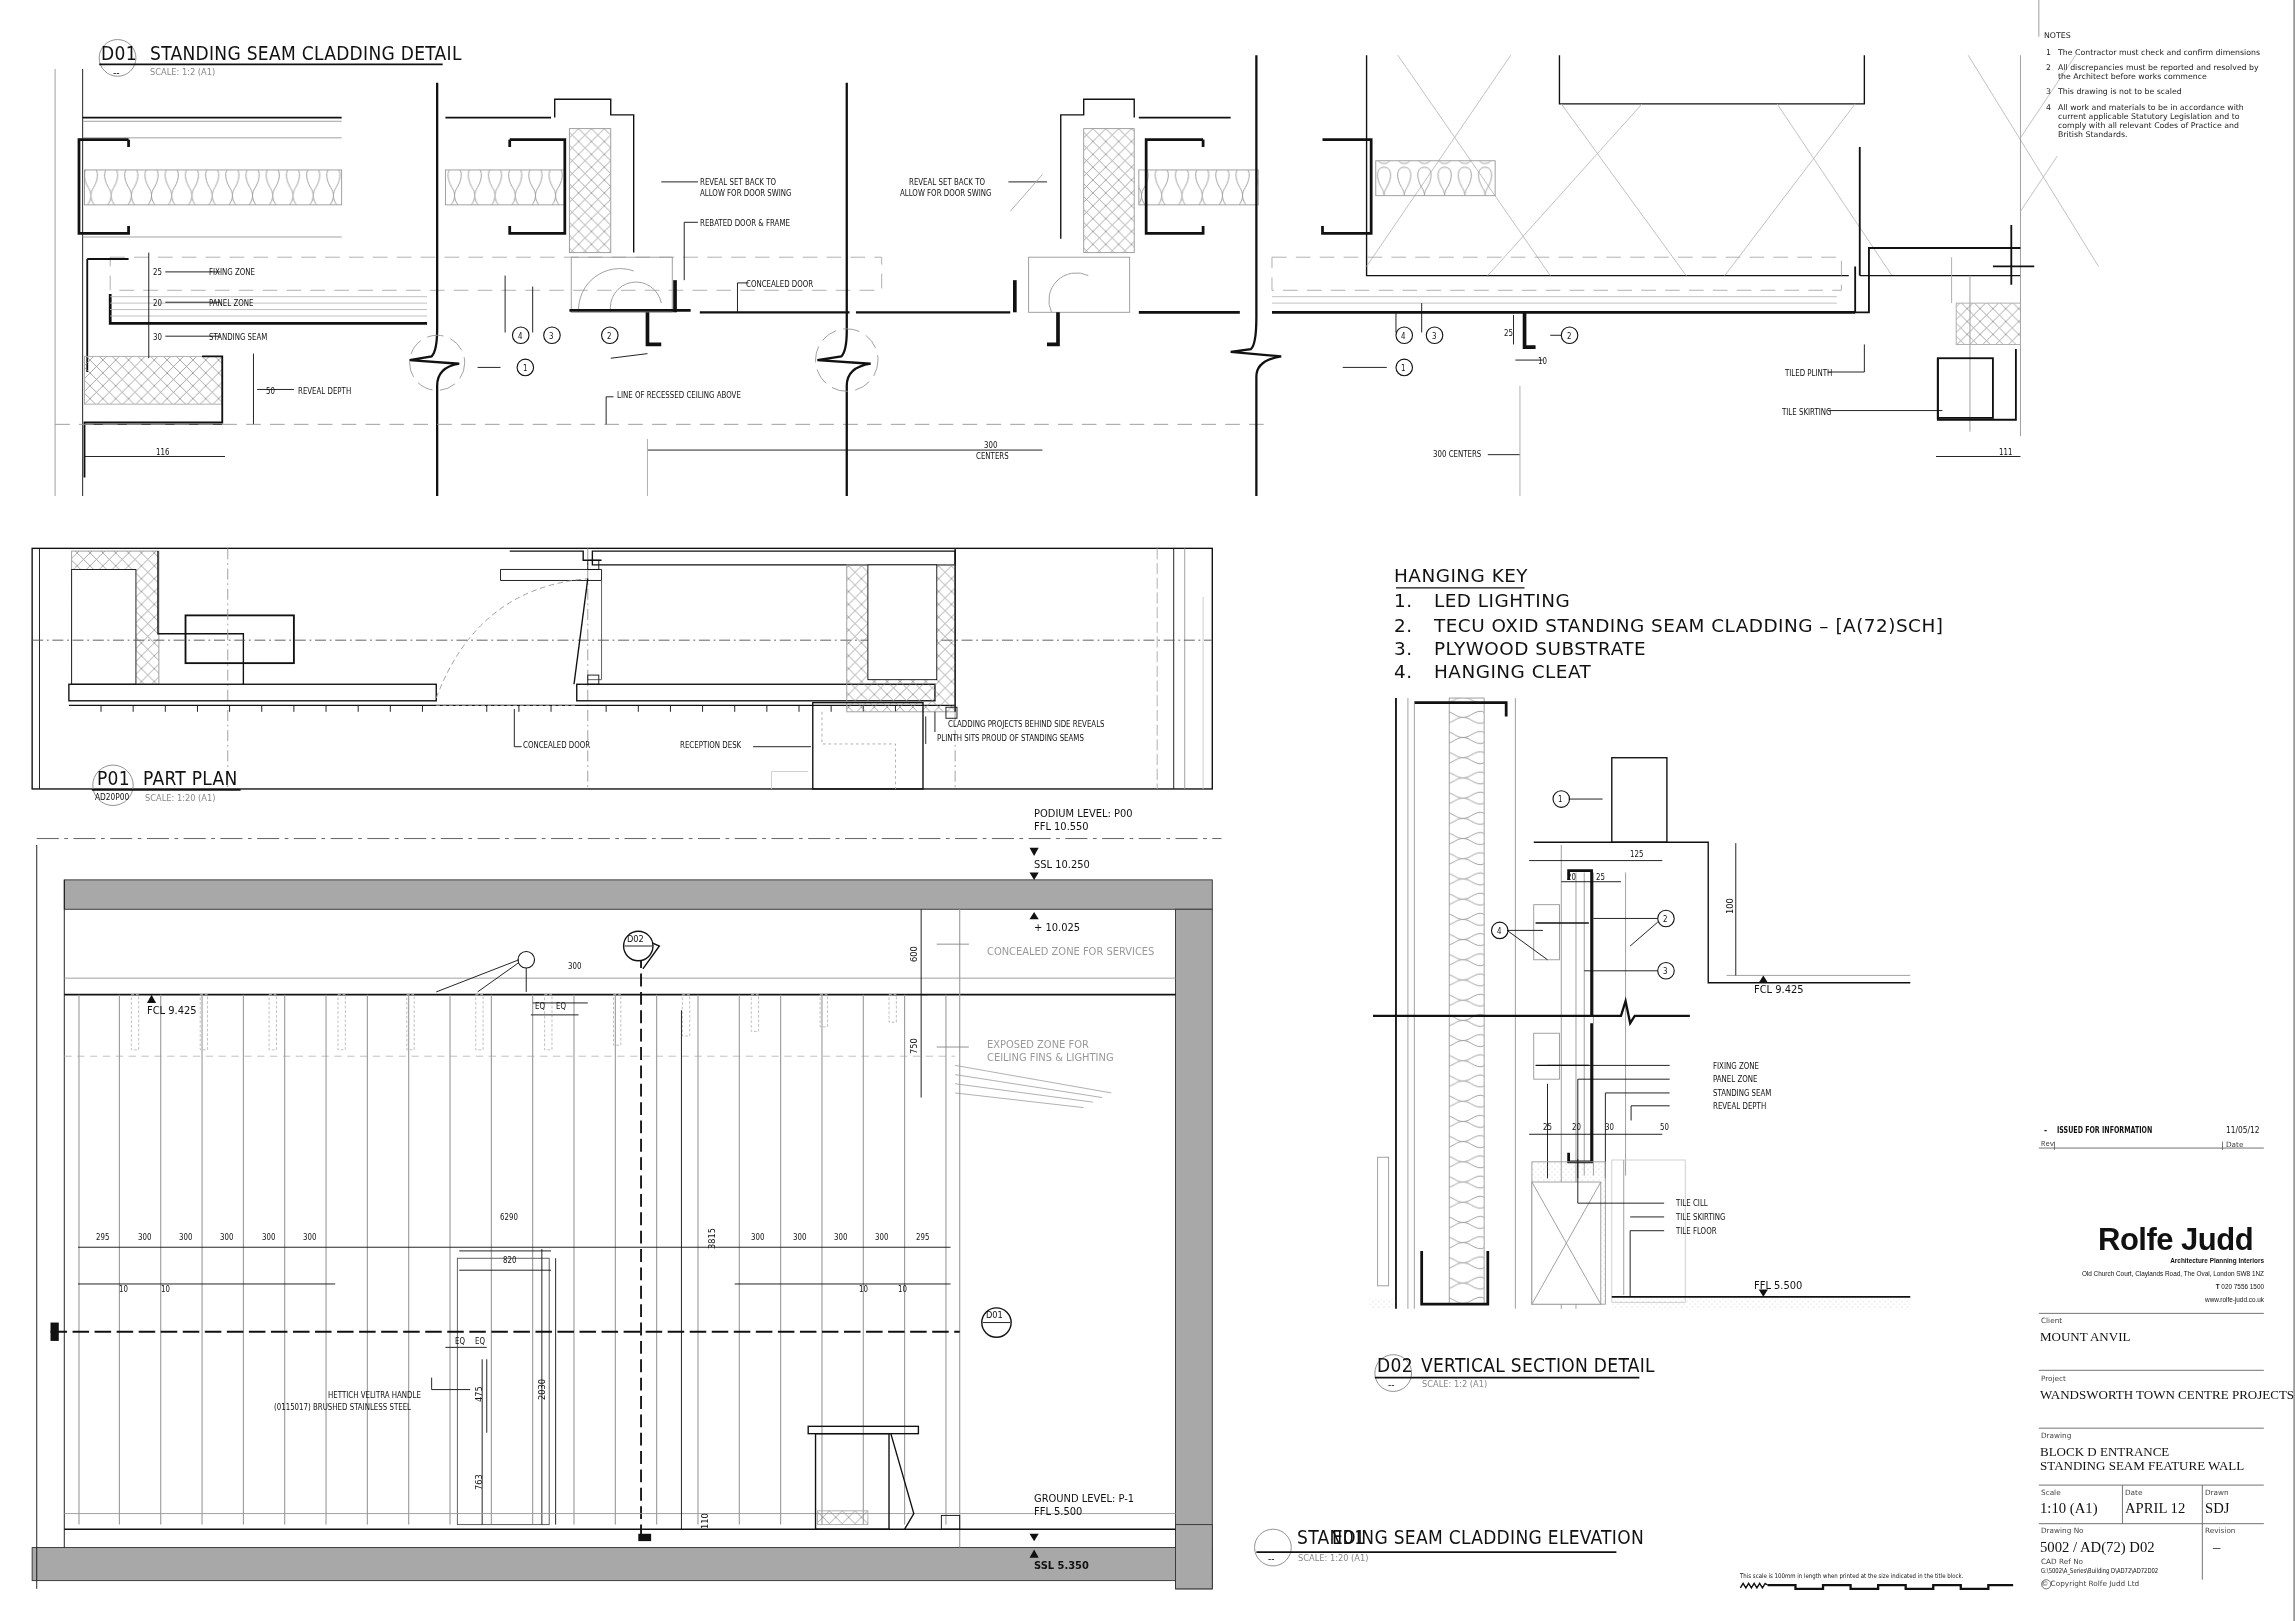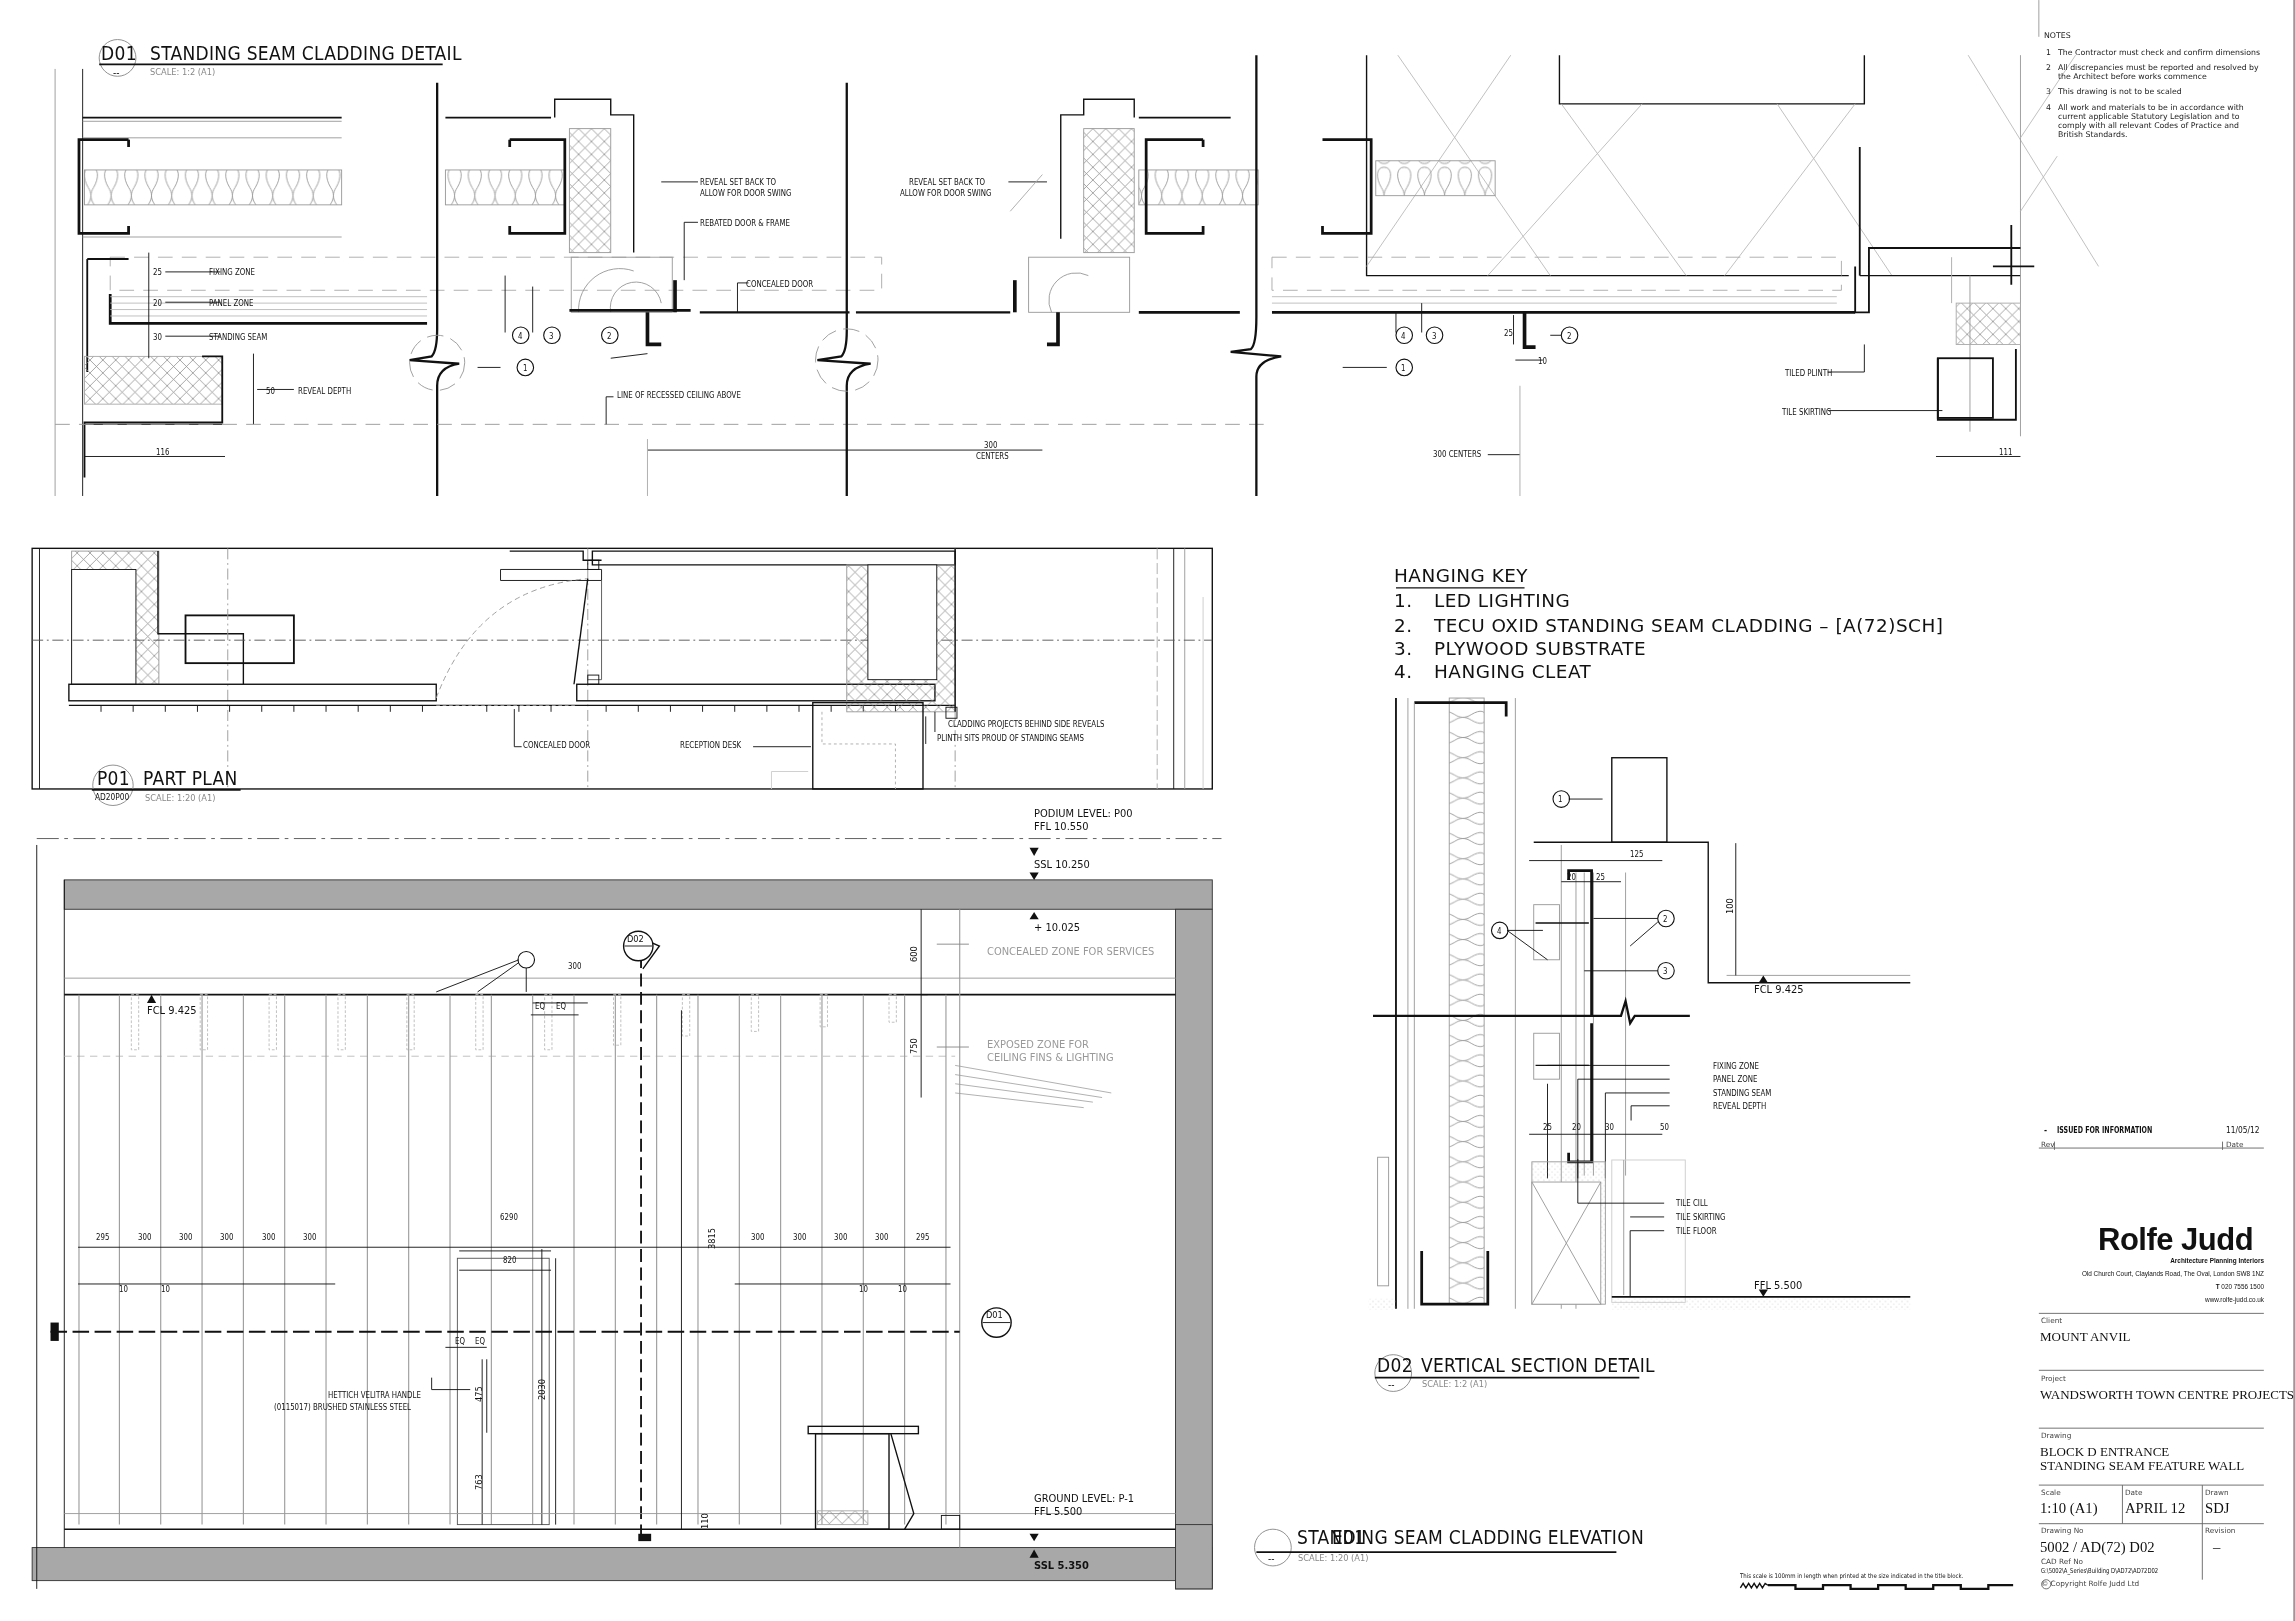--- a/index.html
+++ b/index.html
@@ -628,21 +628,21 @@
   <div class="t title" style="left:1377px;top:1356px;">D02</div>
   <div class="t s11" style="left:1388px;top:1380px;">--</div>
   <div class="t title" style="left:1421px;top:1356px;">VERTICAL SECTION DETAIL</div>
   <div class="t scale" style="left:1422px;top:1379px;">SCALE: 1:2 (A1)</div>
 </div>
 
 <div>
   <div class="t" style="left:2044px;top:1126px;font-size:8.3px;font-weight:bold;">-</div>
   <div class="t" style="left:2057px;top:1126px;font-size:8.3px;font-weight:bold;transform:scaleX(0.85);transform-origin:left top;">ISSUED FOR INFORMATION</div>
   <div class="t" style="left:2226px;top:1126px;font-size:8.3px;">11/05/12</div>
-  <div class="t tb-label" style="left:2041px;top:1141px;">Rev</div>
+  <div class="t tb-label" style="left:2041px;top:1141px;font-family:Liberation Mono, monospace;">Rev</div>
   <div class="t tb-label" style="left:2226px;top:1141px;">Date</div>
 
   <div class="t logo" style="left:2098px;top:1224px;">Rolfe Judd</div>
   <div class="t r" style="right:32px;top:1258px;font-size:6.4px;font-weight:bold;font-family:'Liberation Sans',sans-serif;">Architecture Planning Interiors</div>
   <div class="t r" style="right:32px;top:1271px;font-size:6.4px;font-family:'Liberation Sans',sans-serif;">Old Church Court, Claylands Road, The Oval, London SW8 1NZ</div>
   <div class="t r" style="right:32px;top:1284px;font-size:6.4px;font-family:'Liberation Sans',sans-serif;"><b>T</b> <span>020 7556 1500</span></div>
   <div class="t r" style="right:32px;top:1297px;font-size:6.4px;font-family:'Liberation Sans',sans-serif;">www.rolfe-judd.co.uk</div>
 
   <div class="t tb-label" style="left:2041px;top:1317px;">Client</div>
   <div class="t tb-val" style="left:2040px;top:1330px;">MOUNT ANVIL</div>

